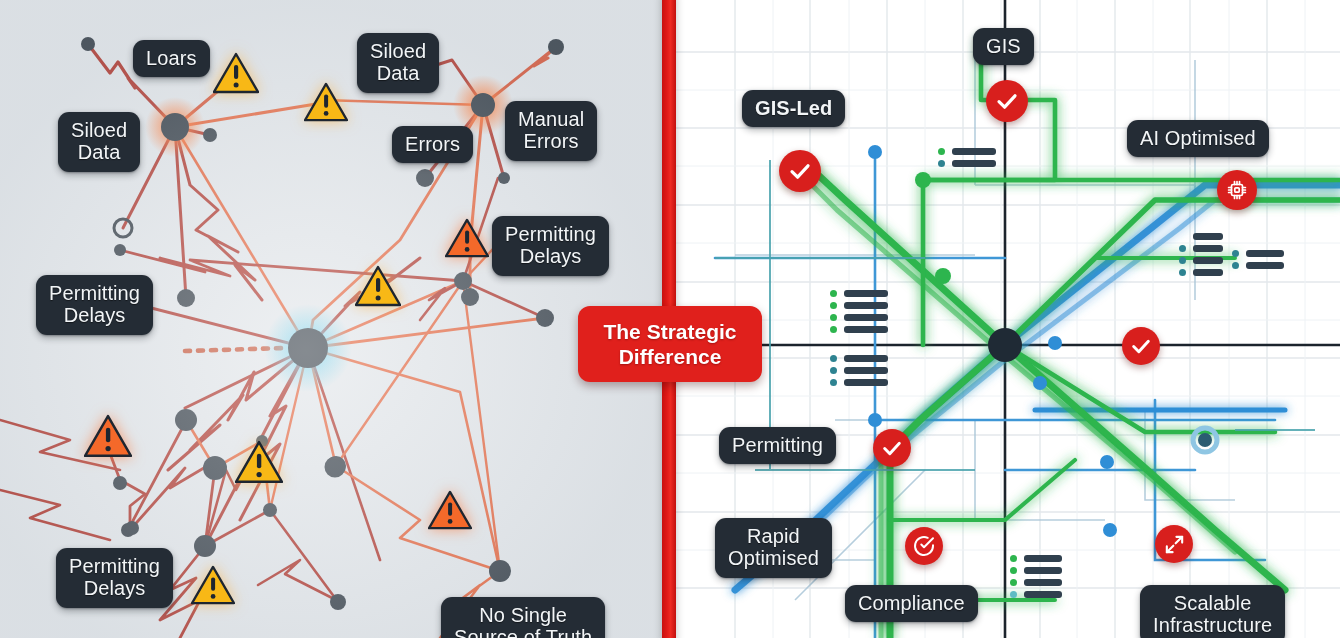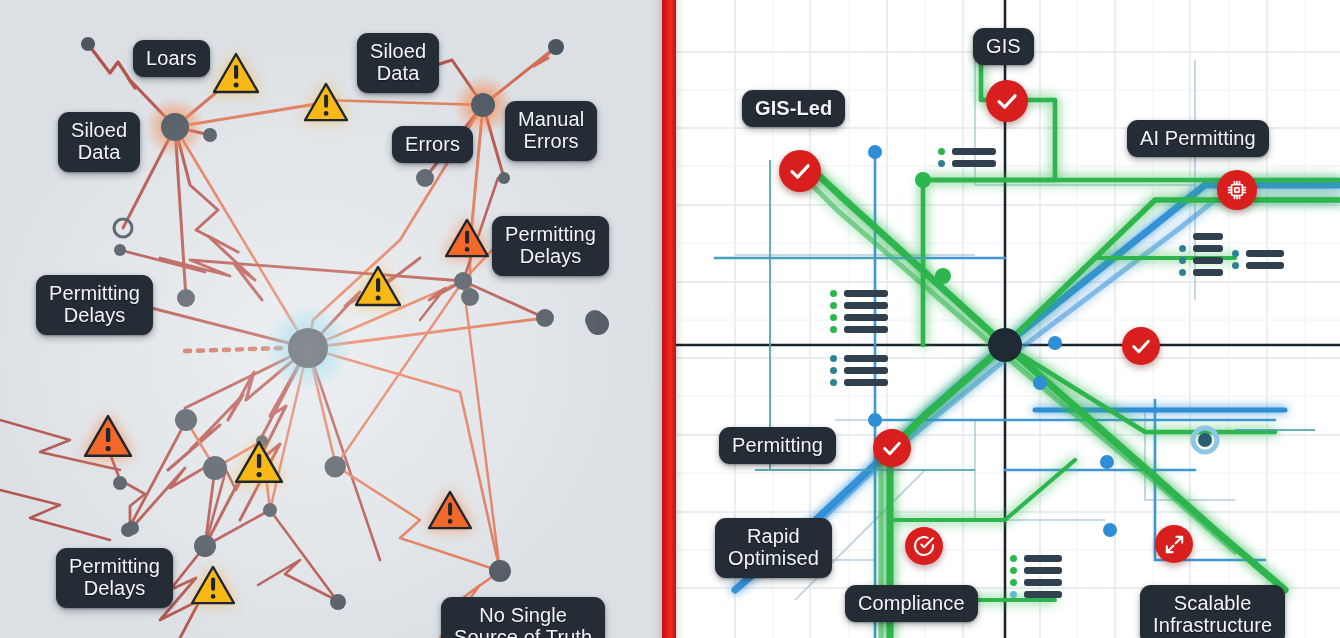--- a/index.html
+++ b/index.html
@@ -379,21 +379,21 @@
         <circle cx="432" cy="462" r="7" fill="#2f8ed6"></circle>
         <circle cx="435" cy="530" r="7" fill="#2f8ed6"></circle>
         <circle cx="330" cy="345" r="17" fill="#1f2a35"></circle>
         <circle cx="530" cy="440" r="12" fill="none" stroke="#8fc6e3" stroke-width="5"></circle>
         <circle cx="530" cy="440" r="7" fill="#2b5c72"></circle>
       </g>
     </svg>
 
     <div class="pill" style="left:298px;top:28px;">GIS</div>
     <div class="pill" style="left:67px;top:90px;font-weight:bold;">GIS-Led</div>
-    <div class="pill" style="left:452px;top:120px;">AI Permitting</div>
+    <div class="pill" style="left:452px;top:120px;">AI Optimised</div>
     <div class="pill" style="left:44px;top:427px;">Permitting</div>
     <div class="pill" style="left:40px;top:518px;">Rapid
 Optimised</div>
     <div class="pill" style="left:170px;top:585px;">Compliance</div>
     <div class="pill" style="left:465px;top:585px;">Scalable
 Infrastructure</div>
 
     <div class="rbadge" style="left:311px;top:80px;width:42px;height:42px;">
       <svg width="24" height="24" viewBox="0 0 24 24" fill="none" stroke="#fff" stroke-width="3.2" stroke-linecap="round" stroke-linejoin="round">
           <polyline points="4,12.6 9.6,18.2 20,6.8"></polyline>
@@ -520,14 +520,18 @@
         </div>
       <div class="row">
           <span class="dot" style="background:#5fbcc4"></span>
           <span class="bar" style="width:38px"></span>
         </div>
     </div>
   </section>
 
   <div id="divider"></div>
 
+  <div id="strategic-badge">
+    <span>The Strategic
+Difference</span>
+  </div>
 
 </div>
 
 </body></html>

